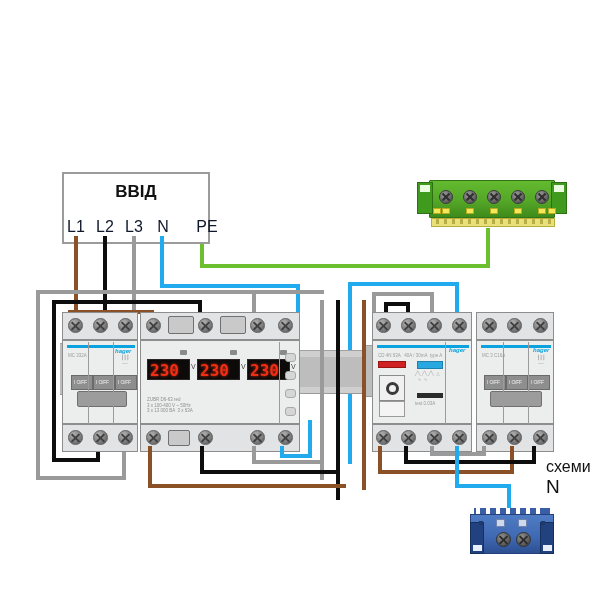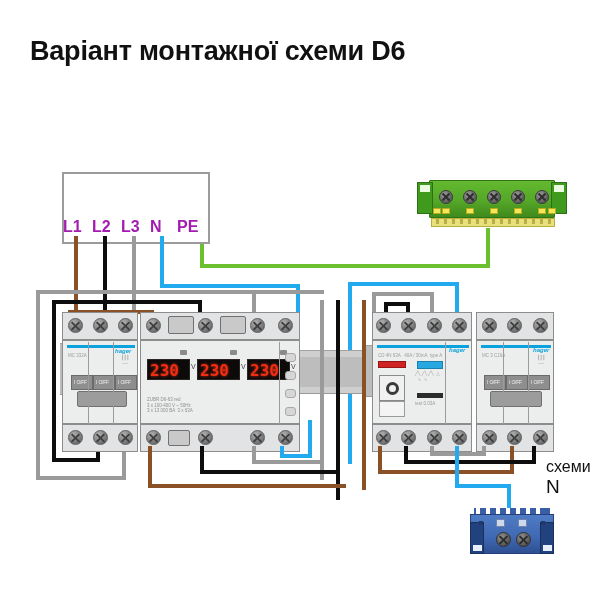--- a/index.html
+++ b/index.html
@@ -19,21 +19,21 @@
   .c-L2{background:#0d0d0d;}
   .c-L3{background:#9a9a9a;}
   .c-N {background:#22aaee;}
   .c-PE{background:#6cc030;}
 
   
   #input-box{position:absolute;left:62px;top:172px;width:148px;height:72px;
              border:2px solid #9b9b9b;background:#fff;box-sizing:border-box;}
   #input-box-label{position:absolute;left:62px;top:182px;width:148px;text-align:center;
                    font-size:17px;font-weight:600;color:#111;}
-  .term-lab{position:absolute;font-size:16px;color:#a21caf;width:26px;font-weight:bold;}
+  .term-lab{position:absolute;font-size:16px;color:#0f172a;text-align:center;width:26px;}
 
   
   #pe-block{position:absolute;left:417px;top:180px;width:150px;height:48px;}
   #pe-body{position:absolute;left:12px;top:0;width:126px;height:38px;
            background:linear-gradient(180deg,#63b92f 0%,#55a728 55%,#3f8a1c 100%);
            border:1px solid #2f7315;box-sizing:border-box;border-radius:1px;}
   .pe-ear{position:absolute;top:2px;width:16px;height:32px;background:#3f9a1d;
           border:1px solid #2d6f13;box-sizing:border-box;}
   .pe-ear i{position:absolute;left:2px;top:2px;width:10px;height:7px;background:#eafbe0;}
   #pe-ear-l{left:0px;} #pe-ear-r{left:134px;}
@@ -111,21 +111,20 @@
   .rcd-bar{position:absolute;height:5px;background:#2b2b2b;}
 
   
   .stage{clip-path:inset(0 0 0 0);}
 </style>
 </head>
 <body>
 
 <div class="stage">
 
-  <div id="page-title">Варіант монтажної схеми D6</div>
 
 
   <div class="w wv c-PE" style="left:200px;top:236px;width:4px;height:32px;"></div>
   <div class="w wh c-PE" style="left:200px;top:264px;width:290px;height:4px;"></div>
   <div class="w wv c-PE" style="left:486px;top:228px;width:4px;height:40px;"></div>
 
   <div id="pe-block">
     <div id="pe-body"></div>
     <div class="pe-ear" id="pe-ear-l">
         <i></i>
@@ -161,26 +160,27 @@
         <div class="t" style="left:76px"></div>
       <div class="t" style="left:84px"></div>
         <div class="t" style="left:92px"></div>
       <div class="t" style="left:100px"></div>
         <div class="t" style="left:108px"></div>
       <div class="t" style="left:116px"></div>
     </div>
   </div>
 
   <div id="input-box"></div>
+  <div id="input-box-label">ВВІД</div>
 
   <div class="term-lab" style="left:63px;top:218px;">L1</div>
   <div class="term-lab" style="left:92px;top:218px;">L2</div>
   <div class="term-lab" style="left:121px;top:218px;">L3</div>
   <div class="term-lab" style="left:150px;top:218px;">N</div>
-  <div class="term-lab" style="left:177px;top:218px;width:32px;">PE</div>
+  <div class="term-lab" style="left:191px;top:218px;width:32px;">PE</div>
 
   <div class="w wv c-N" style="left:160px;top:236px;width:4px;height:52px;"></div>
   <div class="w wh c-N" style="left:160px;top:284px;width:140px;height:4px;"></div>
   <div class="w wv c-N" style="left:296px;top:284px;width:4px;height:28px;"></div>
 
   <div class="w wh c-N" style="left:296px;top:284px;width:0px;height:4px;"></div>
 
   <div class="w wv c-N" style="left:348px;top:284px;width:4px;height:180px;"></div>
   <div class="w wh c-N" style="left:348px;top:282px;width:110px;height:4px;"></div>
   <div class="w wv c-N" style="left:455px;top:282px;width:4px;height:30px;"></div>

